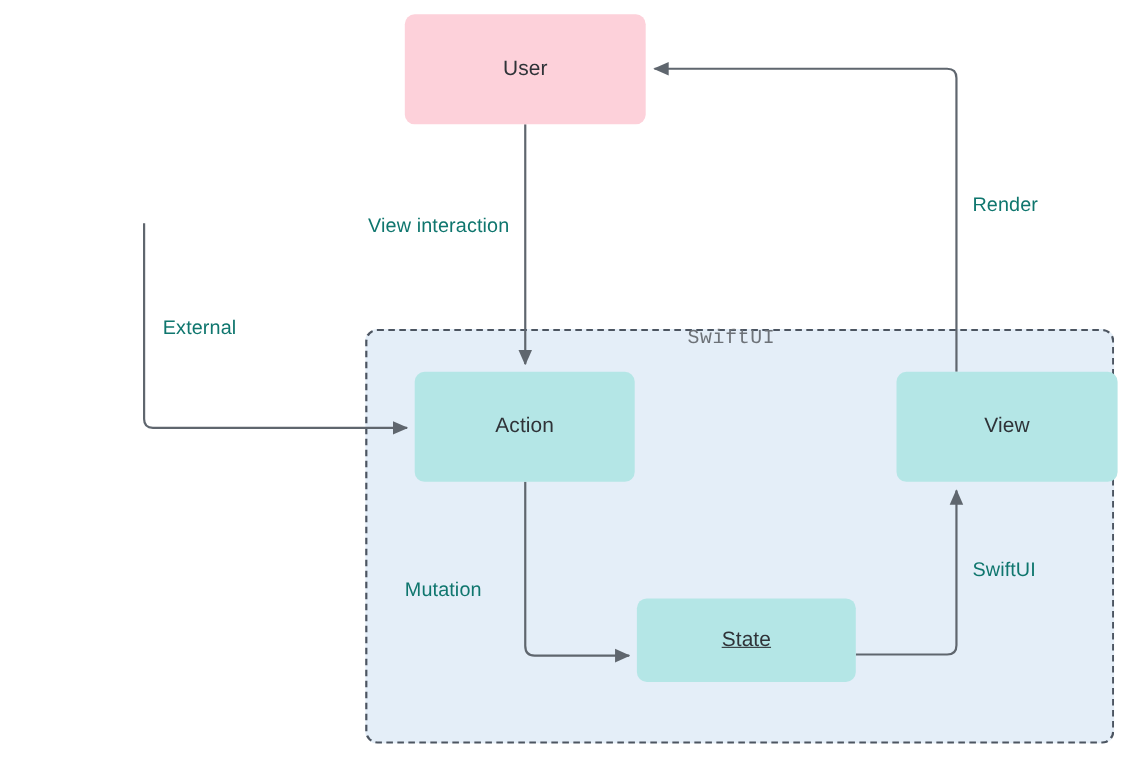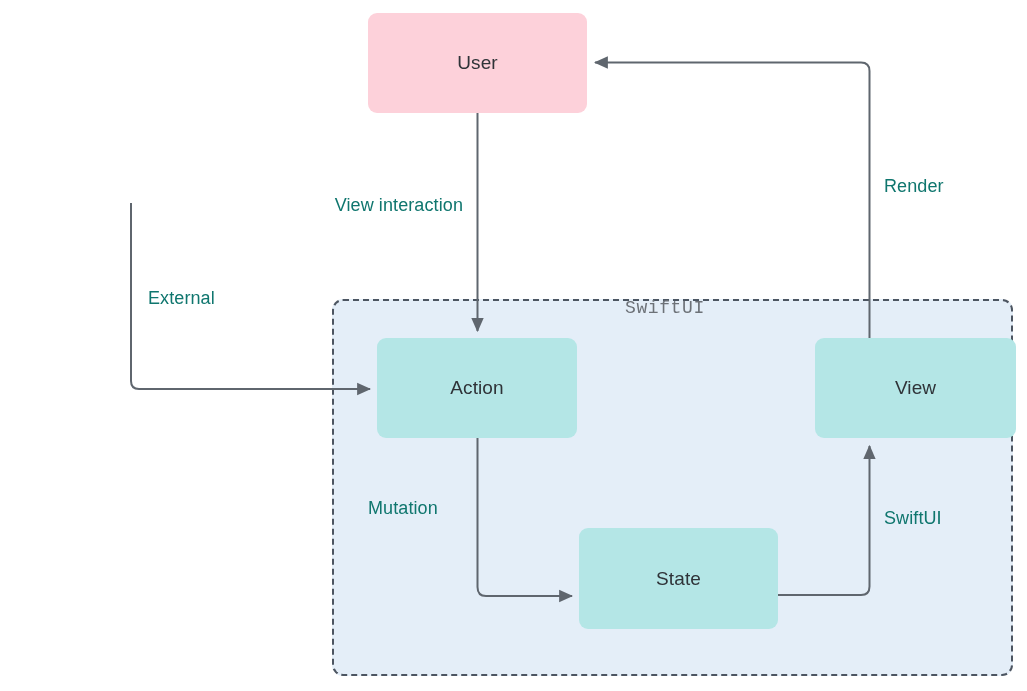--- a/index.html
+++ b/index.html
@@ -124,27 +124,27 @@
 
 
   <div class="node node-teal" style="left:377px; top:338px; width:200px; height:100px;text-align:right;">
     <span>Action</span>
   </div>
 
   <div class="node node-teal" style="left:769px; top:338px; width:201px; height:100px;margin-left:46px;">
     <span>View</span>
   </div>
 
-  <div class="node node-teal" style="left:579px; top:528px; width:199px; height:101px;">
+  <div class="node node-teal" style="left:579px; top:544px; width:199px; height:76px;text-decoration:underline;">
     <span>State</span>
   </div>
 
   <div class="edge-label right-align" style="left:263px; top:195px; width:200px;">View interaction</div>
 
   <div class="edge-label" style="left:148px; top:288px;">External</div>
 
-  <div class="edge-label" style="left:368px; top:498px;">Mutation</div>
+  <div class="edge-label" style="left:368px; top:526px;">Mutation</div>
 
   <div class="edge-label" style="left:884px; top:508px;">SwiftUI</div>
 
   <div class="edge-label" style="left:884px; top:176px;">Render</div>
 
 </div>
 
 </body></html>

